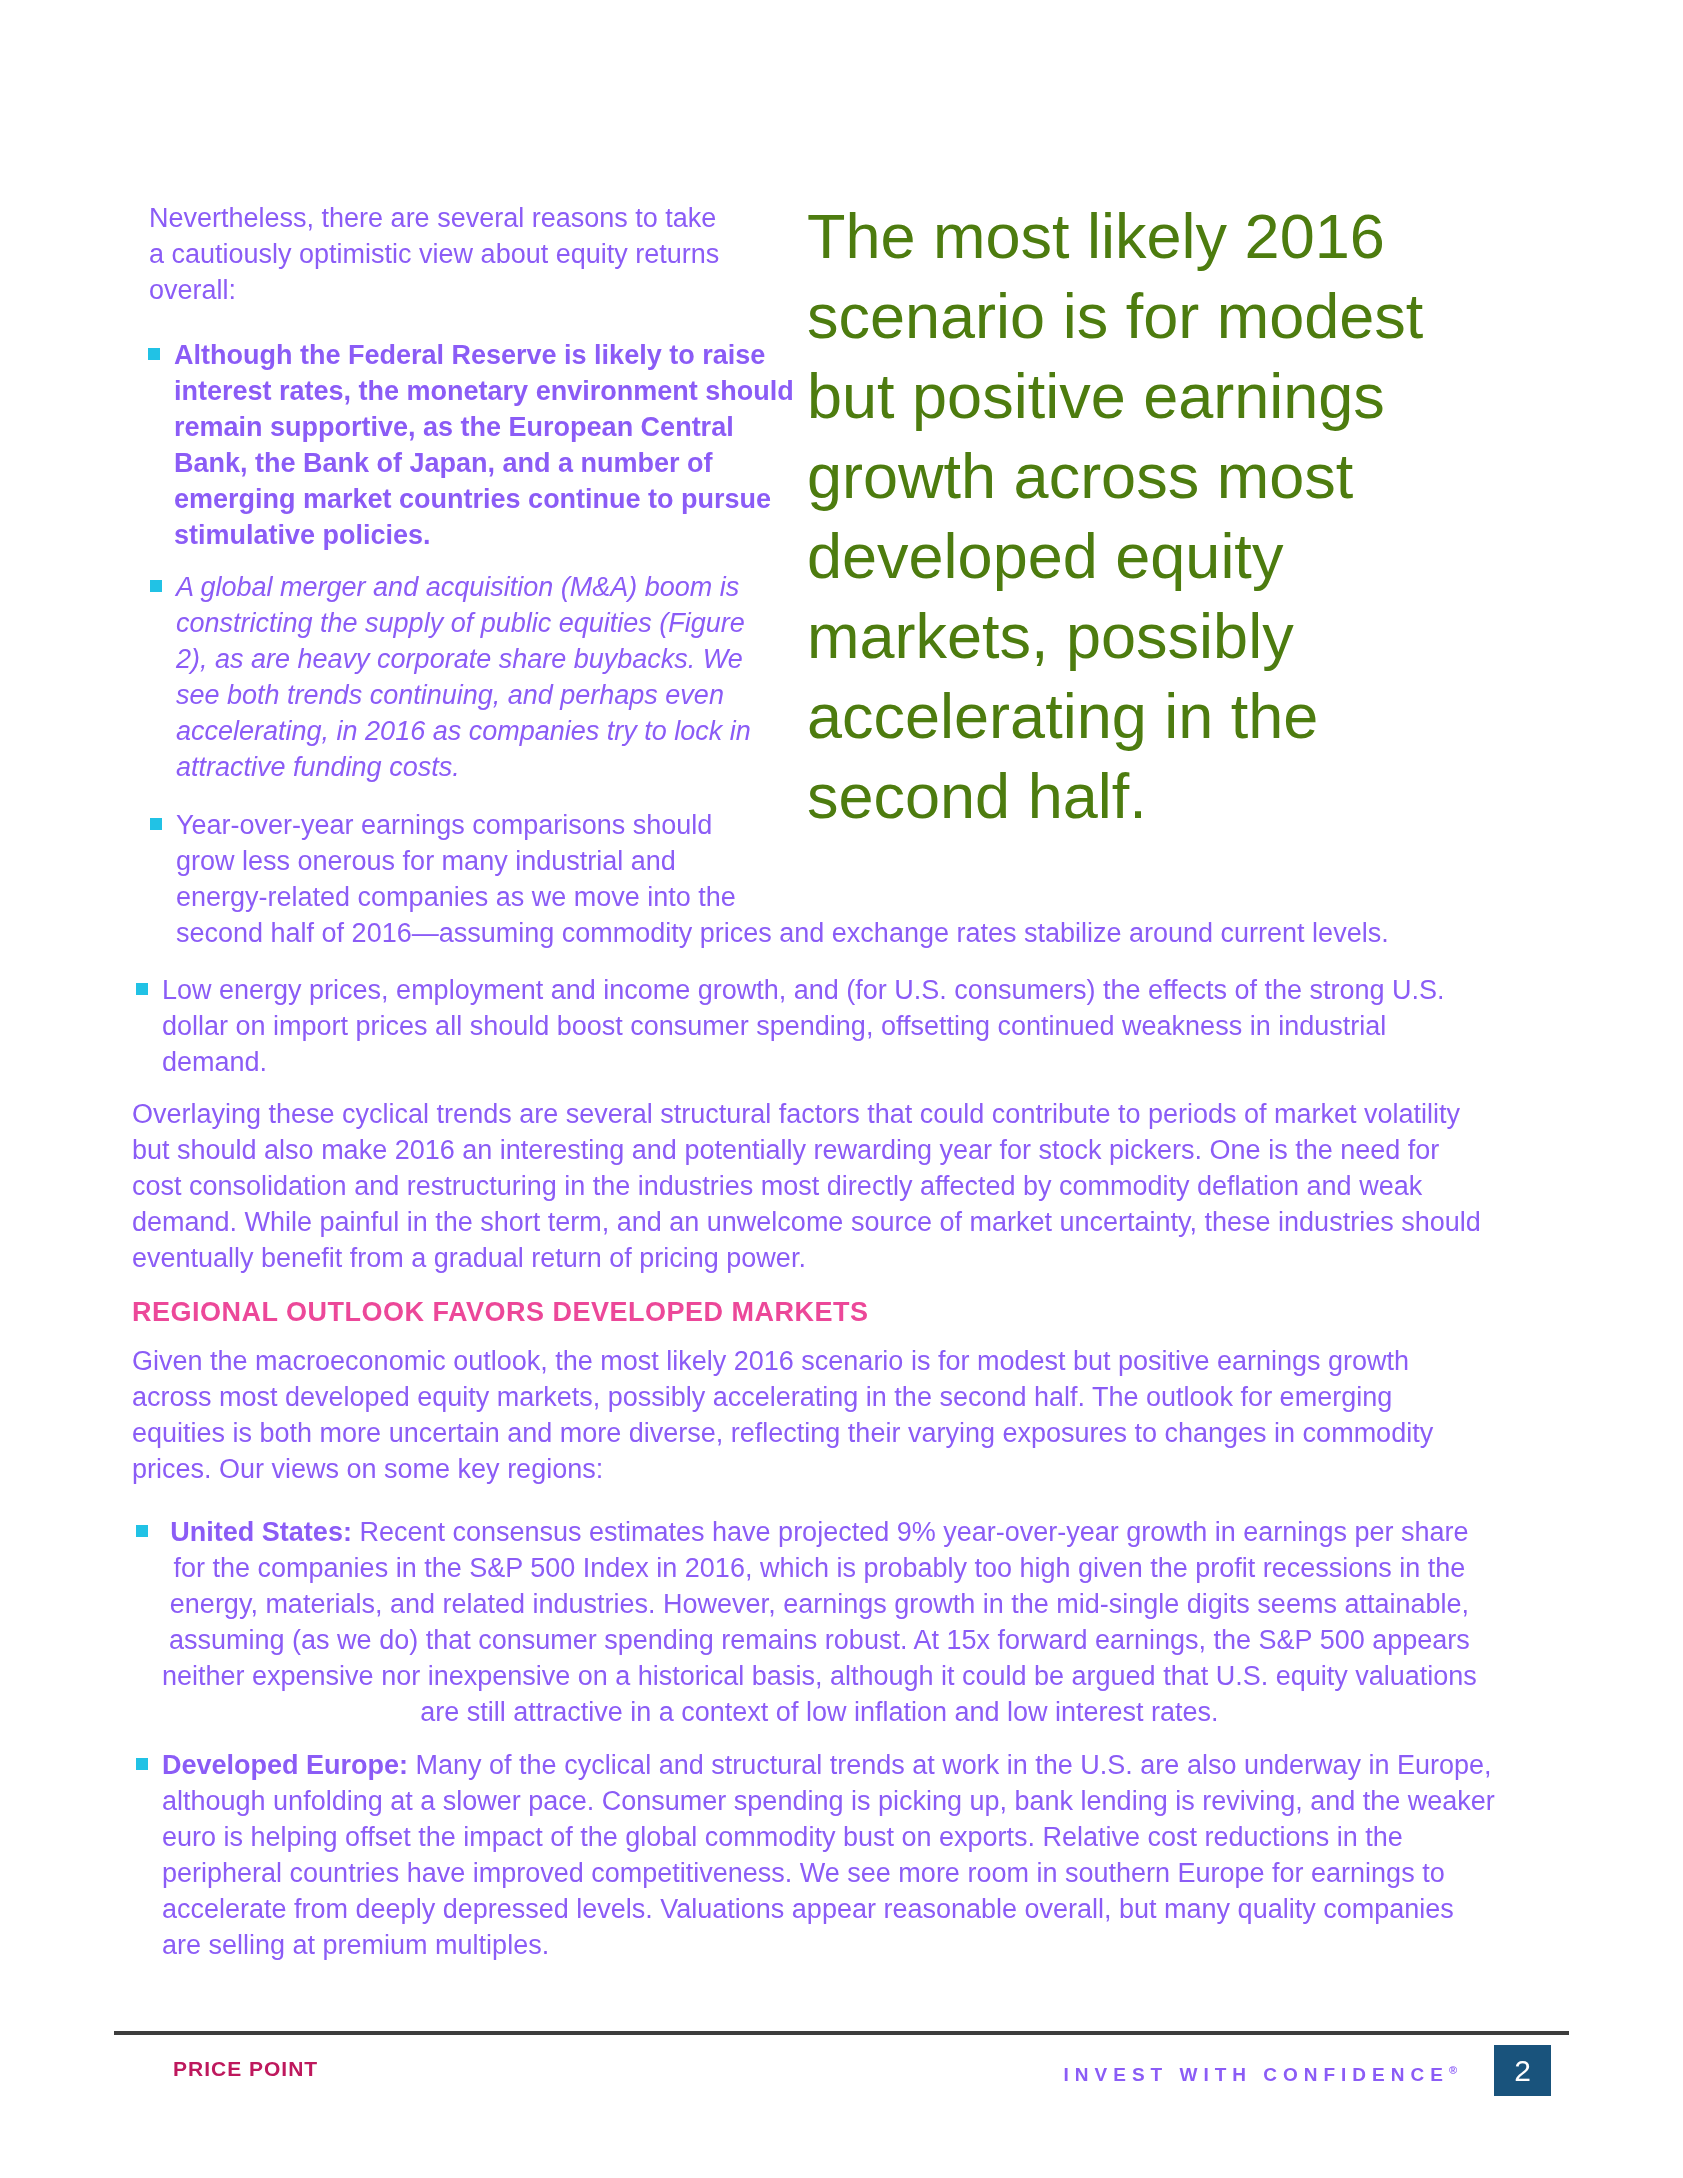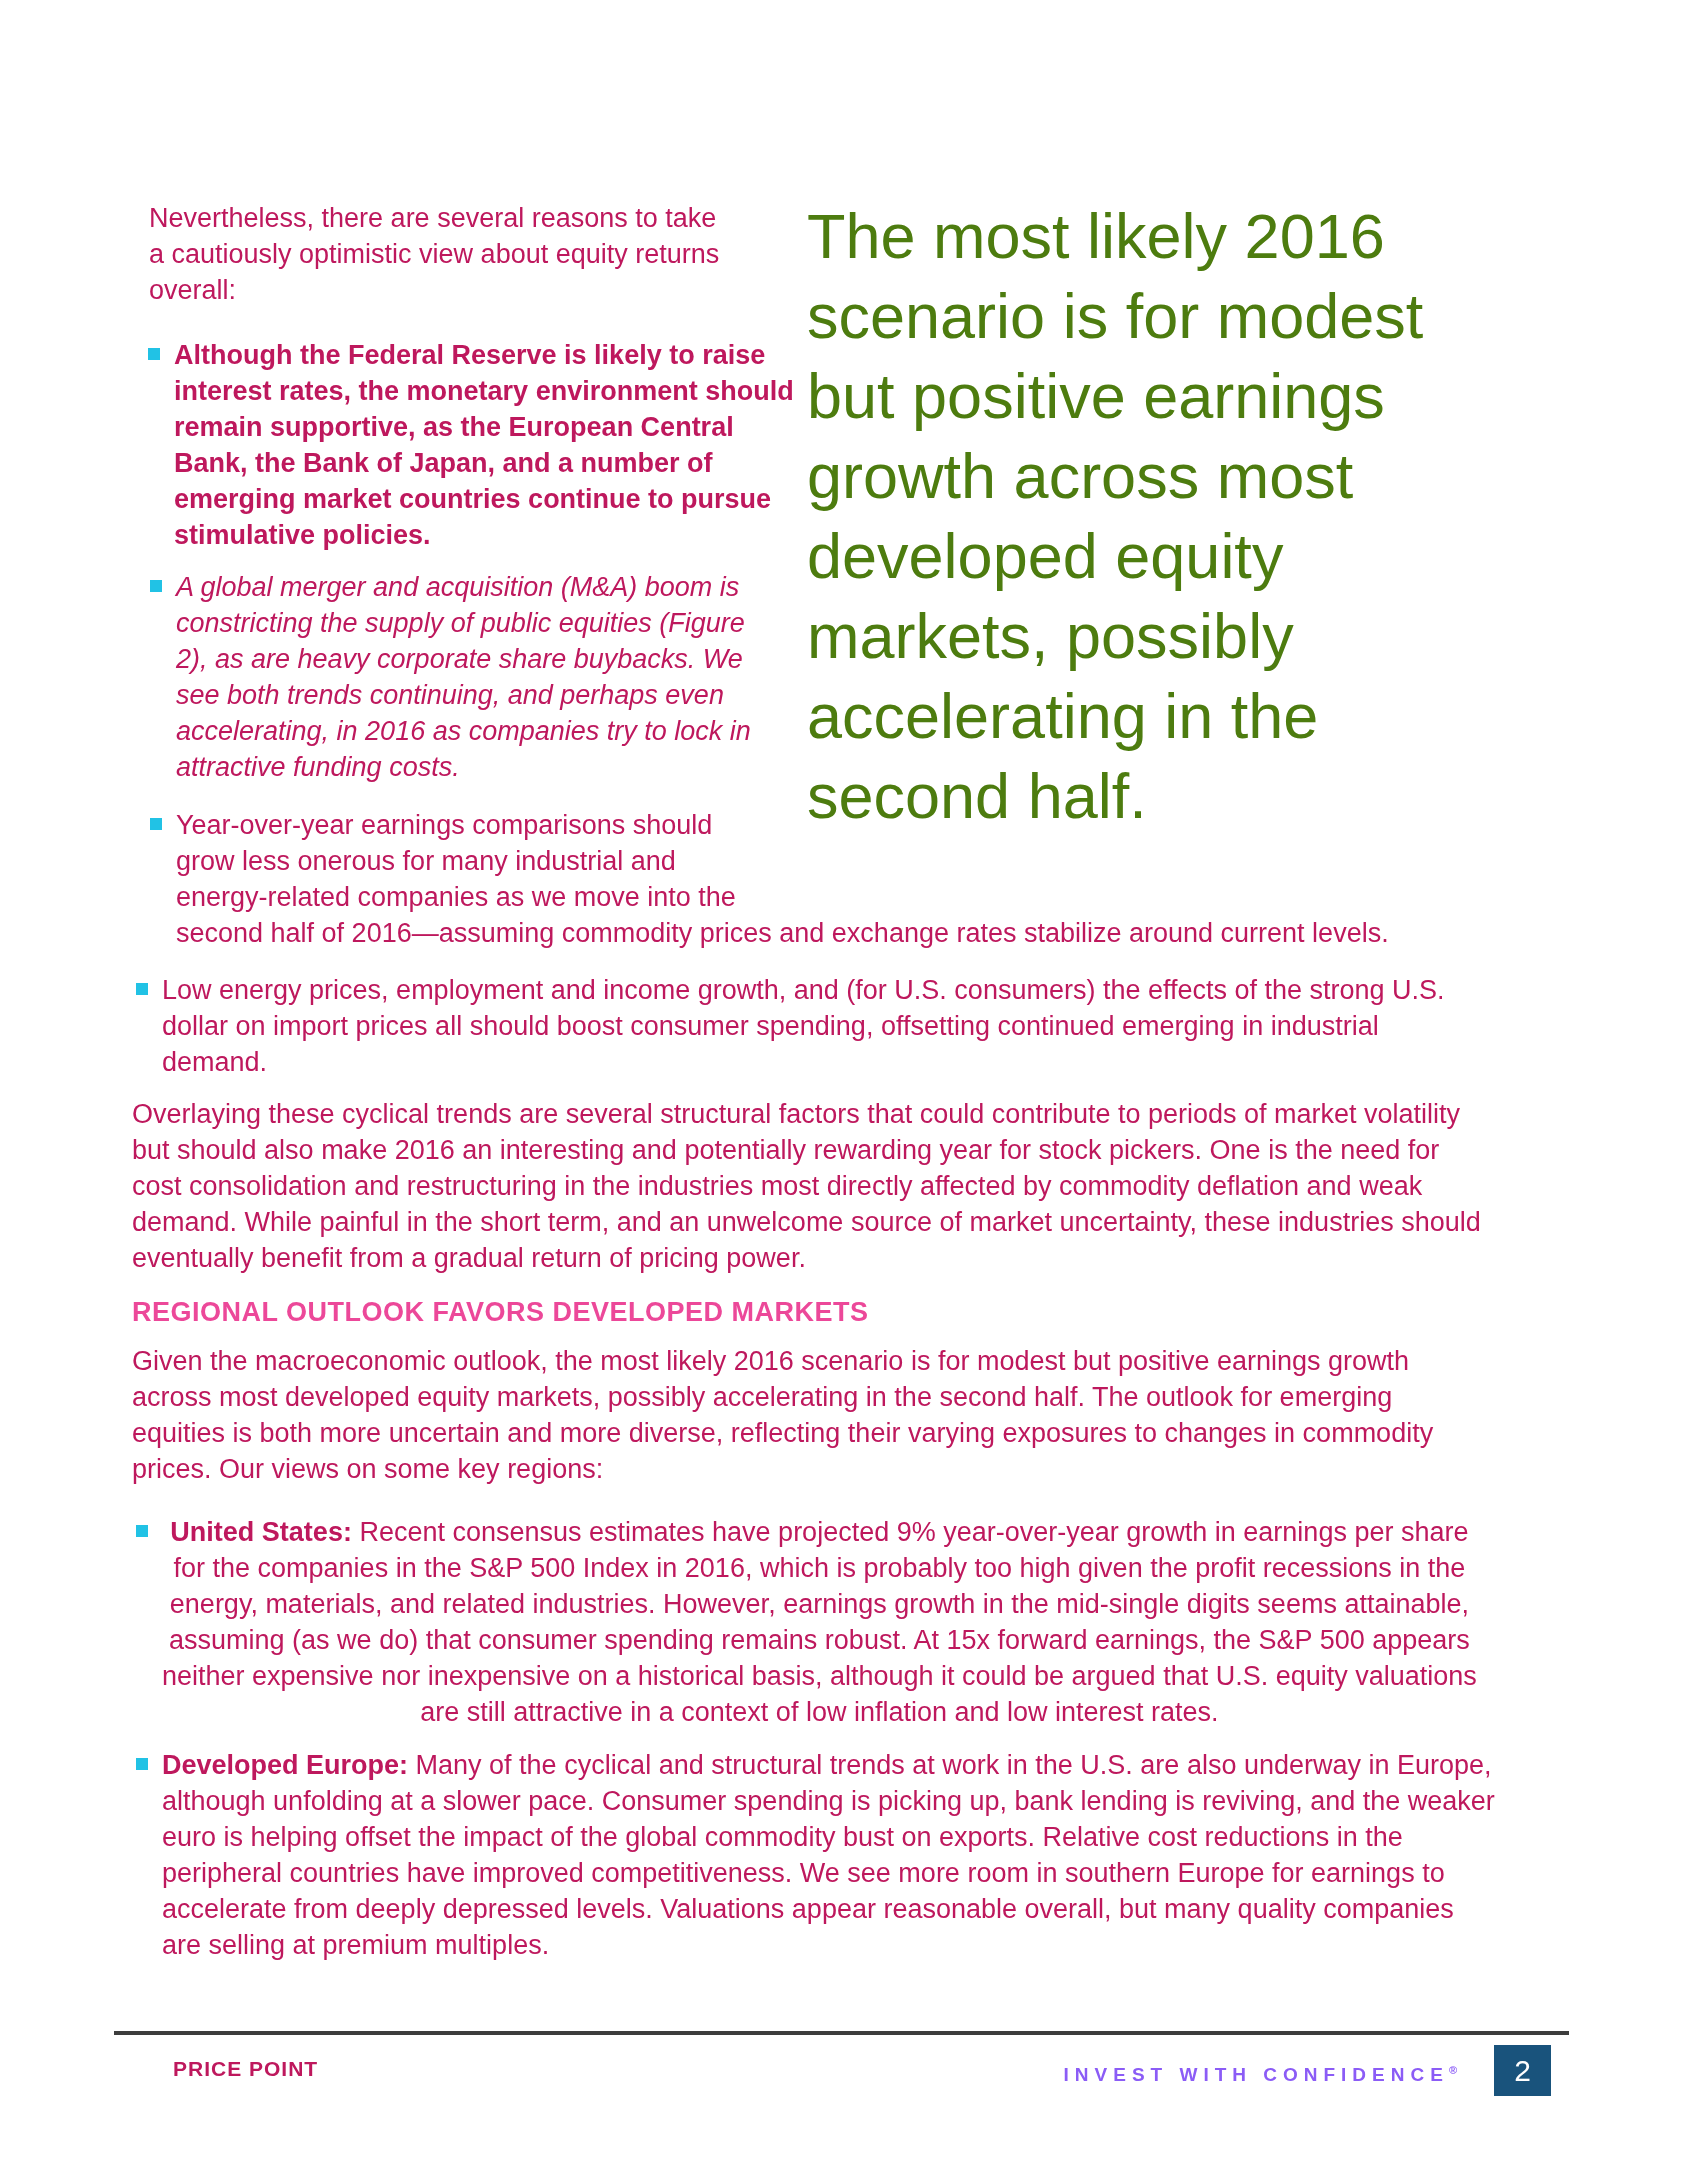--- a/index.html
+++ b/index.html
@@ -10,21 +10,21 @@
     font-family:"Liberation Sans", sans-serif;
     color:#000;
     overflow:hidden;
     margin:0 auto;
   }
   .tline{white-space:pre;}
   .body-text{
     position:absolute;
     font-size:27px;
     line-height:36px;
-    color:#be185d;
+    color:#8b5cf6;
   }
   .bullet{padding-left:26px;}
   .sq{
     position:absolute;
     left:0;top:11px;
     width:12px;height:12px;
     background:#21C2E5;
   }
   .pullquote{
     position:absolute;
@@ -137,21 +137,21 @@
         <div class="tline">grow less onerous for many industrial and</div>
         <div class="tline">energy-related companies as we move into the</div>
         <div class="tline">second half of 2016—assuming commodity prices and exchange rates stabilize around current levels.</div>
       </div>
   </div>
 
   <div class="body-text bullet" style="left:136px;top:972px;">
     <span class="sq"></span>
     <div>
         <div class="tline">Low energy prices, employment and income growth, and (for U.S. consumers) the effects of the strong U.S.</div>
-        <div class="tline">dollar on import prices all should boost consumer spending, offsetting continued emerging in industrial</div>
+        <div class="tline">dollar on import prices all should boost consumer spending, offsetting continued weakness in industrial</div>
         <div class="tline">demand.</div>
       </div>
   </div>
 
   <div class="body-text" style="left:132px;top:1096px;">
     <div>
         <div class="tline">Overlaying these cyclical trends are several structural factors that could contribute to periods of market volatility</div>
         <div class="tline">but should also make 2016 an interesting and potentially rewarding year for stock pickers. One is the need for</div>
         <div class="tline">cost consolidation and restructuring in the industries most directly affected by commodity deflation and weak</div>
         <div class="tline">demand. While painful in the short term, and an unwelcome source of market uncertainty, these industries should</div>

